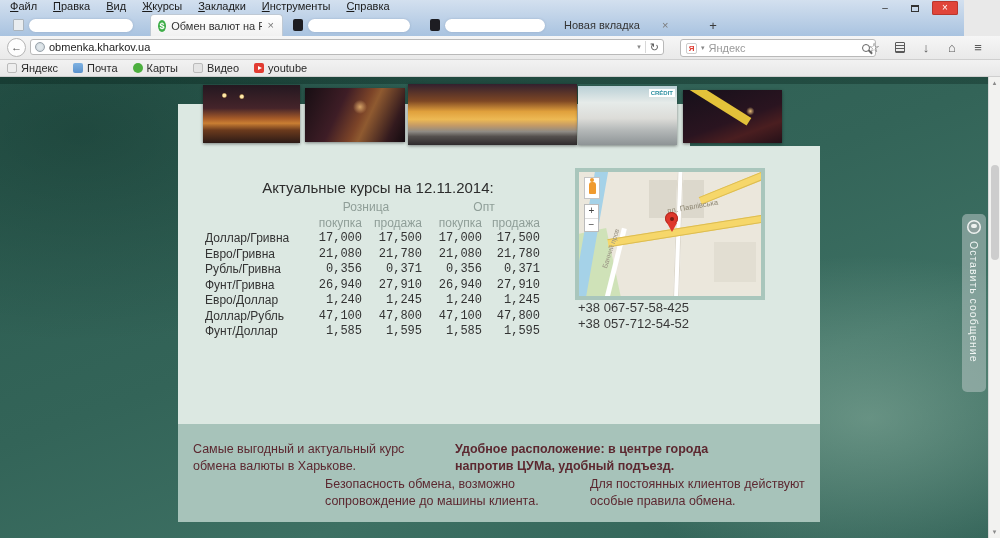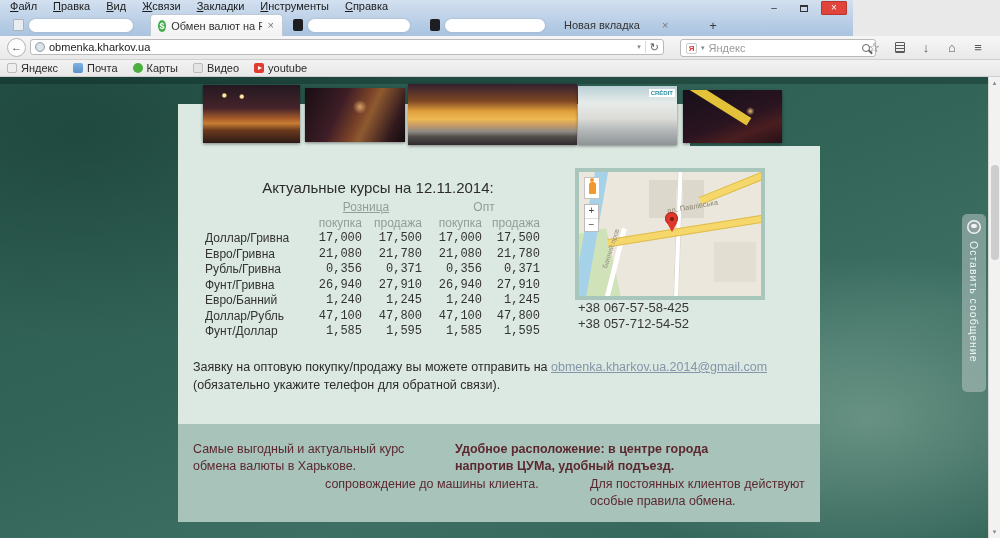--- a/index.html
+++ b/index.html
@@ -1,20 +1,20 @@
 <!DOCTYPE html>
 <html><head>
 <meta charset="utf-8">
 <style>
   * { margin:0; padding:0; box-sizing:border-box; }
   body { font-family:"Liberation Sans",sans-serif; background:#444; }
   #app { position:relative; width:1000px; height:538px; overflow:hidden; background:#e9e9e9; }
 
   
-  .titlebar { position:absolute; top:0; left:0; width:853px; height:36px;
+  .titlebar { position:absolute; top:0; left:0; width:964px; height:36px;
     background:linear-gradient(#d3e0ef,#a9c3e0); }
   .menubar { position:absolute; top:0; left:2px; height:14px; display:flex; }
   .menu-item { font-size:11px; line-height:13px; color:#1a1a1a; padding:0 8px; cursor:default; }
   .menu-item .accel { text-decoration:underline; }
   .win-controls { position:absolute; top:1px; right:6px; display:flex; align-items:center; gap:4px; }
   .win-btn { width:26px; height:14px; text-align:center; font-size:10px; line-height:13px; color:#333; }
   .win-max { display:flex; align-items:center; justify-content:center; }
   .win-max i { display:block; width:8px; height:7px; border:1px solid #333; border-top-width:2px; }
   .win-close { background:#e0443a; border-radius:2px; color:#fff; box-shadow:0 0 0 1px #b8362d inset; }
 
@@ -110,21 +110,21 @@
   .photo5::before { content:""; position:absolute; left:-8px; top:6px; width:80px; height:9px;
     background:#e3c23a; transform:rotate(32deg); }
 
   .rates-title { position:absolute; left:193px; top:102px; width:370px; text-align:center;
     font-size:15px; color:#2c2c2c; }
 
   .rates { position:absolute; left:205px; top:123px; display:grid;
     grid-template-columns:102px 58px 60px 60px 58px; font-size:12px; color:#333; }
   .rates span { line-height:15.5px; }
   .g-head { text-align:center; color:#8f9e98; }
-  .g-retail { grid-column:2/4;text-decoration:underline; }
+  .g-retail { grid-column:2/4; }
   .g-opt { grid-column:4/6; }
   .sub-head { text-align:right; color:#8f9e98; padding-right:3px; }
   .pair { text-align:left; }
   .num { text-align:right; font-family:Liberation Mono, monospace; padding-right:3px; }
 
   
   .map { position:absolute; left:575px; top:91px; width:190px; height:132px;
     border:4px solid #a9c6bc; background:#ebe7dc; overflow:hidden; }
   .map-river { position:absolute; left:4px; top:-12px; width:13px; height:160px; background:#a5d2e8;
     transform:rotate(10deg); border-radius:8px; }
@@ -191,21 +191,21 @@
 </head>
 <body>
 
 <div id="app">
 
   <div class="titlebar">
     <div class="menubar">
       <span class="menu-item"><span class="accel">Ф</span><span>айл</span></span>
       <span class="menu-item"><span class="accel">П</span><span>равка</span></span>
       <span class="menu-item"><span class="accel">В</span><span>ид</span></span>
-      <span class="menu-item"><span class="accel">Ж</span><span>связи</span></span>
+      <span class="menu-item"><span class="accel">Ж</span><span>курсы</span></span>
       <span class="menu-item"><span class="accel">З</span><span>акладки</span></span>
       <span class="menu-item"><span class="accel">И</span><span>нструменты</span></span>
       <span class="menu-item"><span class="accel">С</span><span>правка</span></span>
     </div>
     <div class="win-controls">
       <span class="win-btn">–</span>
       <span class="win-btn win-max">
           <i></i>
         </span>
       <span class="win-btn win-close">×</span>
@@ -328,21 +328,21 @@
       <span class="num">0,371</span>
       <span class="num">0,356</span>
       <span class="num">0,371</span>
 
       <span class="pair">Фунт/Гривна</span>
       <span class="num">26,940</span>
       <span class="num">27,910</span>
       <span class="num">26,940</span>
       <span class="num">27,910</span>
 
-      <span class="pair">Евро/Банний</span>
+      <span class="pair">Евро/Доллар</span>
       <span class="num">1,240</span>
       <span class="num">1,245</span>
       <span class="num">1,240</span>
       <span class="num">1,245</span>
 
       <span class="pair">Доллар/Рубль</span>
       <span class="num">47,100</span>
       <span class="num">47,800</span>
       <span class="num">47,100</span>
       <span class="num">47,800</span>
@@ -373,31 +373,31 @@
         <div>+</div>
         <div>−</div>
       </div>
     </div>
 
     <div class="phones">
       <div>+38 067-57-58-425</div>
       <div>+38 057-712-54-52</div>
     </div>
 
-    <div class="order-text"><span>Заявку на оптовую покупку/продажу вы можете отправить на </span><a href="#">obmenka.kharkov.ua.2014@gmail.com</a><span> (обязательно укажите телефон для обратной связи).</span></div>
 
     <div class="feature f1">
       <span>Самые выгодный и актуальный курс</span>
         <span>обмена валюты в Харькове.</span>
     </div>
     <div class="feature f2">
       <span>Удобное расположение: в центре города</span>
         <span>напротив ЦУМа, удобный подъезд.</span>
     </div>
     <div class="feature f3">
+      <span>Безопасность обмена, возможно</span>
         <span>сопровождение до машины клиента.</span>
     </div>
     <div class="feature f4">
       <span>Для постоянных клиентов действуют</span>
         <span>особые правила обмена.</span>
     </div>
 
     <div class="feedback-tab">
       <span class="feedback-ico"></span>
       <span class="feedback-text">Оставить сообщение</span>

